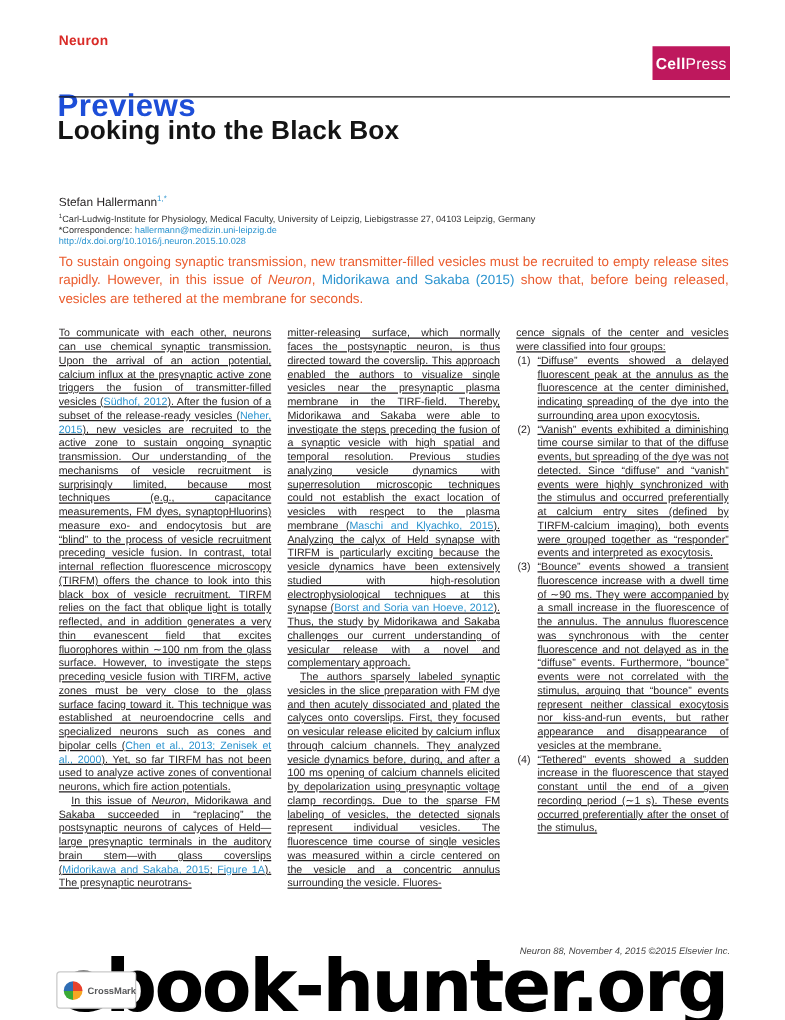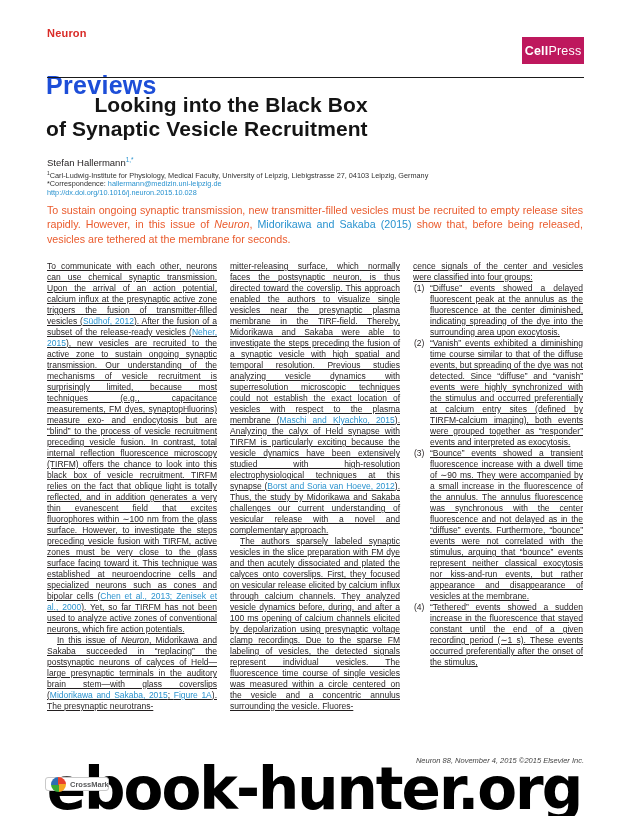--- a/index.html
+++ b/index.html
@@ -31,21 +31,21 @@
   .col { flex:1; font-size:8.5px; line-height:11px; text-align:justify; color:#231f20; }
   .para { margin:0; }
   .para.indent { text-indent:10px; }
   .link { color:#2a93cf; }
   .italic { font-style:italic; }
   .li { position:relative; padding-left:17px; }
   .num { position:absolute; left:1px; }
   .footer { position:absolute; right:44px; top:756px; font-size:7.5px; color:#444;font-style:italic; }
   .watermark { position:absolute; left:0; right:0; bottom:-2px; text-align:center; font-size:58px; font-weight:bold;
     color:#000; letter-spacing:-2px; line-height:1; font-family:"DejaVu Sans", sans-serif; white-space:nowrap; z-index:5; }
-  .crossmark { position:absolute; left:45px; top:777px; width:64px; height:14px; border:1px solid #c9c9c9; border-radius:3px;
+  .crossmark { position:absolute; left:45px; top:777px; width:64px; height:30px; border:1px solid #c9c9c9; border-radius:3px;
     background:#fff; display:flex; align-items:center; gap:4px; padding:2px 5px; z-index:6; }
   .crossmark-icon { width:15px; height:15px; border-radius:50%; flex:0 0 15px;
     background:conic-gradient(#e8412c 0 90deg, #f6a623 90deg 180deg, #3aaa35 180deg 270deg, #2e6db4 270deg 360deg); }
   .crossmark-label { font-size:7.5px; font-weight:bold; color:#58595b; }
 </style>
 </head>
 <body>
 
 <div class="page">
 
@@ -54,21 +54,20 @@
 
   <div class="cellpress">
     <span class="cell">Cell</span>
       <span>Press</span>
   </div>
 
   <div class="rule"></div>
 
   <div class="title">
     <div>Looking into the Black Box</div>
-    <div>of Synaptic Vesicle Recruitment</div>
   </div>
 
   <div class="author-line">
     <span>Stefan Hallermann</span><sup>1,*</sup>
   </div>
 
   <div class="affiliation">
     <sup>1</sup><span>Carl-Ludwig-Institute for Physiology, Medical Faculty, University of Leipzig, Liebigstrasse 27, 04103 Leipzig, Germany</span>
   </div>
 

